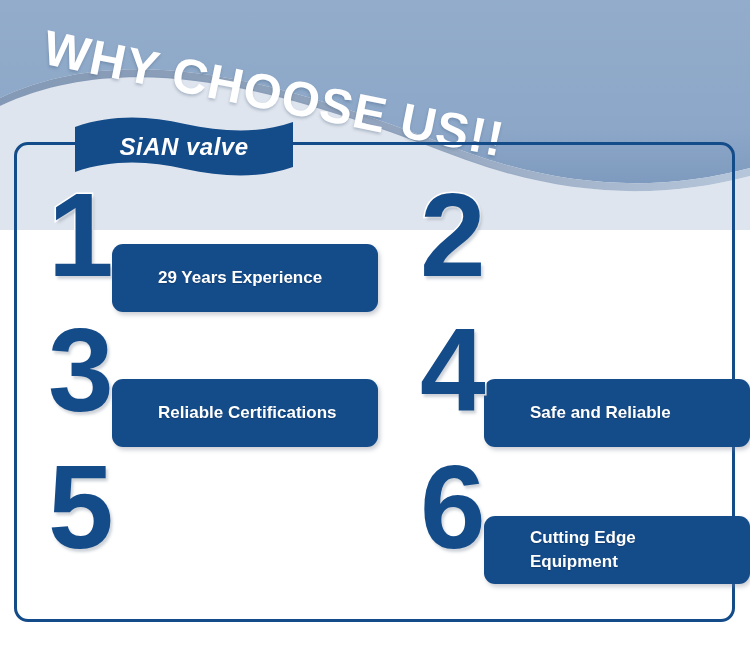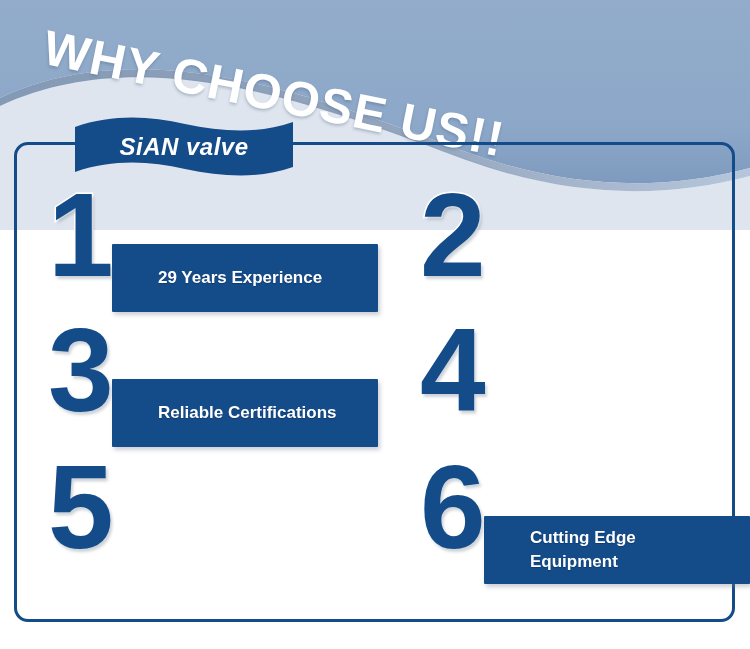--- a/index.html
+++ b/index.html
@@ -126,21 +126,21 @@
     text-shadow: 2px 3px 3px rgba(90,105,125,0.30);
   }
 
   .bar {
     position: absolute;
     left: 64px;
     top: 59px;
     width: 266px;
     height: 68px;
     background: #144B89;
-    border-radius: 1px;
+    border-radius: 11px;
     box-shadow: 2px 3px 4px rgba(120,130,145,0.38);
     z-index: 1;
     display: flex;
     align-items: center;
   }
   .bar-text {
     color: #ffffff;
     font-size: 17px;
     font-weight: bold;
     line-height: 22px;
@@ -206,20 +206,23 @@
 
     <div class="item col-l row-2">
       <div class="big-num">3</div>
       <div class="bar">
         <span class="bar-text">Reliable Certifications</span>
       </div>
     </div>
 
     <div class="item col-r row-2">
       <div class="big-num">4</div>
+      <div class="bar">
+        <span class="bar-text">Safe and Reliable</span>
+      </div>
     </div>
 
     <div class="item col-l row-3 two-line">
       <div class="big-num">5</div>
     </div>
 
     <div class="item col-r row-3 two-line">
       <div class="big-num">6</div>
       <div class="bar">
         <span class="bar-text">Cutting Edge

